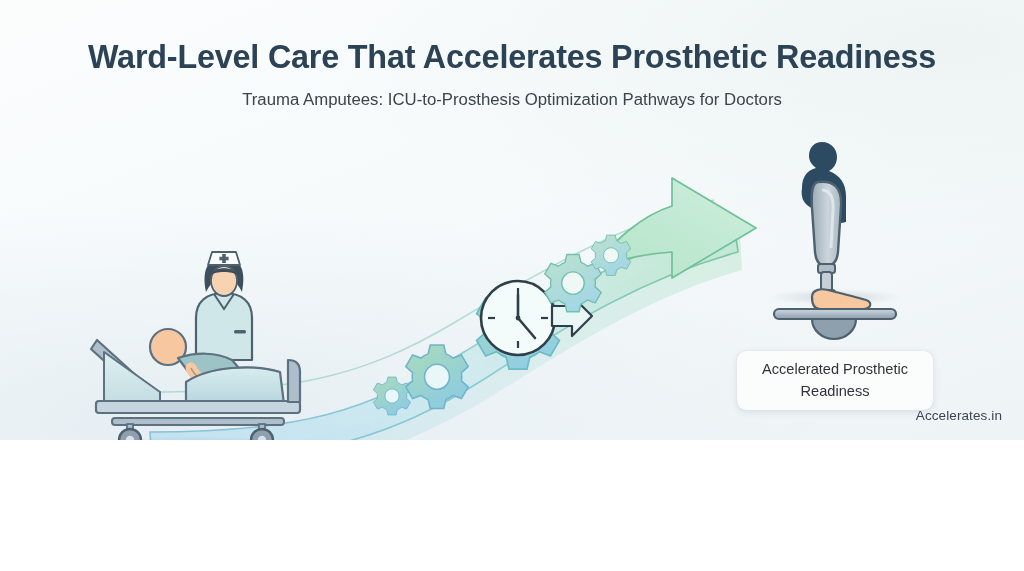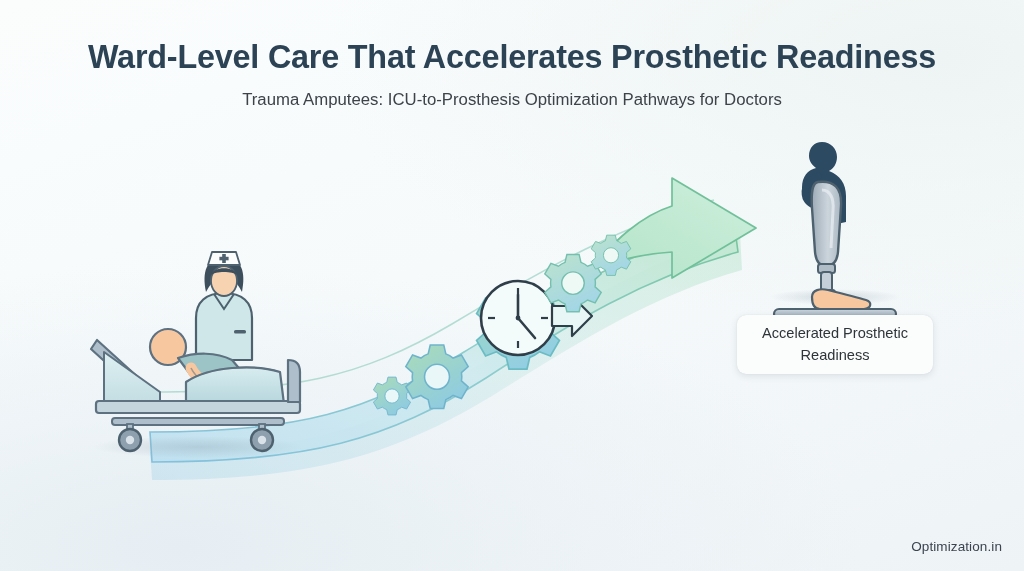--- a/index.html
+++ b/index.html
@@ -6,21 +6,21 @@
     margin: 0;
     padding: 0;
     background: #ffffff;
   }
   body {
     font-family: "Liberation Sans", sans-serif;
   }
   #canvas {
     position: relative;
     width: 1024px;
-    height: 571px;
+    height: 440px;
     overflow: hidden;
     background:
       radial-gradient(120% 90% at 18% 96%, #e6eef3 0%, rgba(230,238,243,0) 55%),
       radial-gradient(100% 80% at 92% 10%, #eef4f3 0%, rgba(238,244,243,0) 60%),
       linear-gradient(160deg, #fbfdfd 0%, #f6fafb 45%, #eef3f6 100%);
   }
 
   
   .header {
     position: absolute;
@@ -72,20 +72,21 @@
     display: flex;
     align-items: center;
     justify-content: center;
     text-align: center;
     color: #2f3438;
     font-family: "Liberation Sans", sans-serif;
     font-size: 14.6px;
     line-height: 1.45;
     padding: 0 14px;
     box-sizing: border-box;
+    margin-top: 36px;
   }
   #card-left {
     left: 98px;
     top: 461px;
     width: 195px;
     height: 57px;
   }
   #card-right {
     left: 737px;
     top: 315px;
@@ -359,15 +360,15 @@
 
       <rect x="774" y="309" width="122" height="10" rx="5" fill="url(#gBoard)" stroke="#4e616e" stroke-width="2.2"></rect>
 
       <path d="M 812 319 A 22 20 0 0 0 856 319 Z" fill="#8e9fae" stroke="#4e616e" stroke-width="2.2"></path>
     </g>
   </svg>
 
 
   <div class="card" id="card-right">Accelerated Prosthetic Readiness</div>
 
-  <div class="watermark">Optimization.in</div>
+  <div class="watermark">Accelerates.in</div>
 
 </div>
 
 </body></html>

